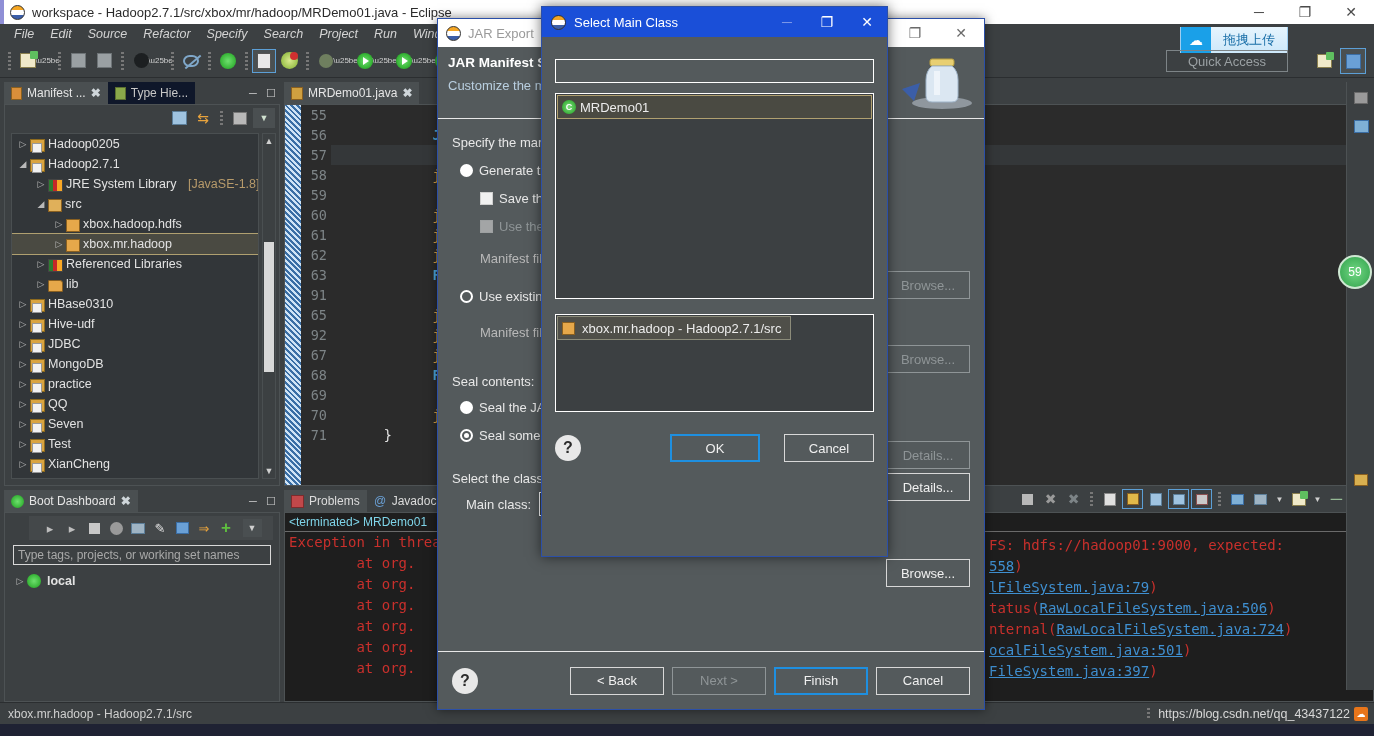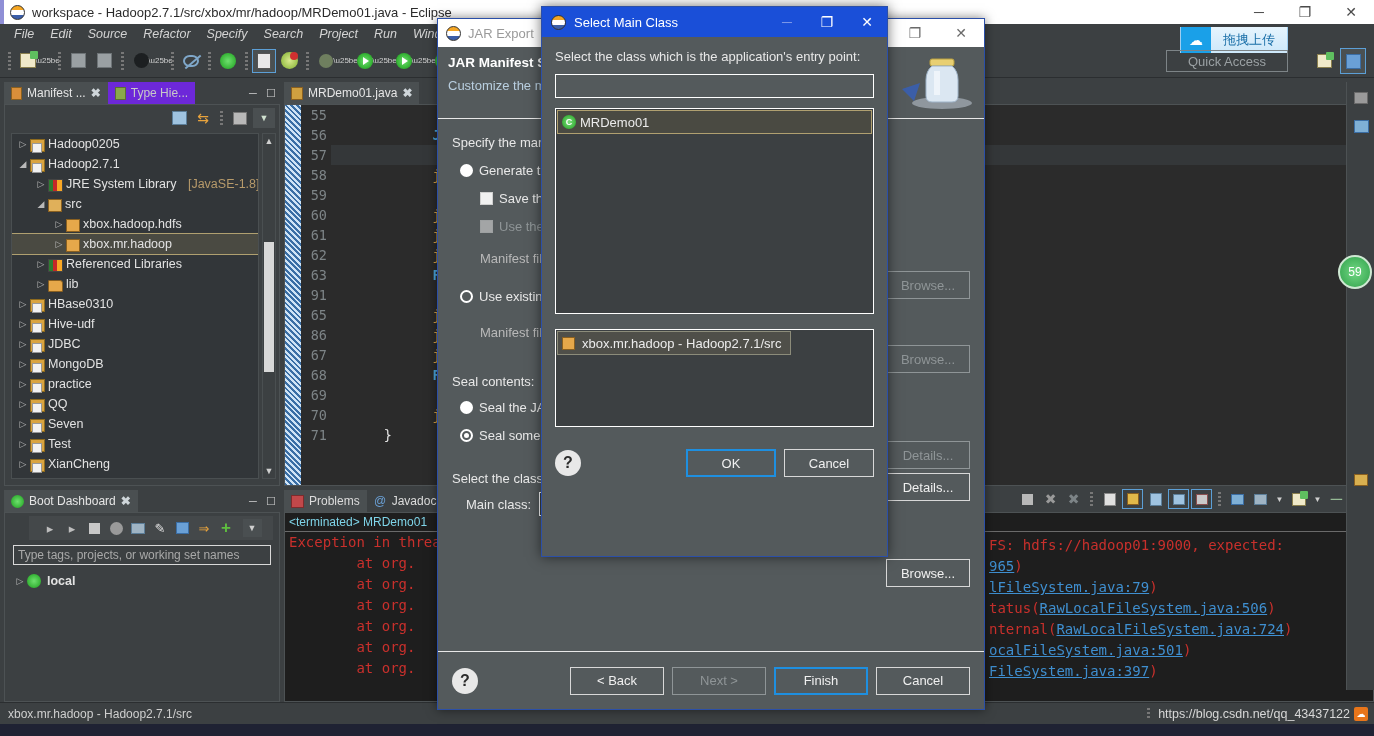--- a/index.html
+++ b/index.html
@@ -69,21 +69,21 @@
   .play-circ i{width:0;height:0;border-left:6px solid #fff;border-top:4px solid transparent;border-bottom:4px solid transparent;margin-left:2px;}
   .ico-stop{ width:13px;height:13px;background:#bcbcbc;border:1px solid #888; }
 
   
   .pkg-panel { position: absolute; left: 4px; top: 82px; width: 276px; height: 404px; }
   .tabrow { display: flex; height: 22px; align-items: flex-end; }
   .vtab {
     display:flex;align-items:center;gap:5px; height:22px; padding:0 7px;
     background:#4a4f51; color:#e6e6e6; font-size:12px; white-space: nowrap;
   }
-  .vtab.inactive { background: #6d28d9; color:#c8c8c8;}
+  .vtab.inactive { background: #0f172a; color:#c8c8c8;}
   .vtab .x { font-size: 12px; color:#cfd6da; font-weight:bold;}
   .tabspacer{flex:1;}
   .panel-min, .panel-max { width:18px;height:22px;display:flex;align-items:center;justify-content:center;color:#cfcfcf;font-size:11px;}
   .panel-body { background:#3c4042; border:1px solid #4d5254; height: calc(100% - 22px); position: relative;}
   .panel-tools { display:flex; justify-content:flex-end; align-items:center; height:26px; padding-right:4px; gap:2px;}
   .pt-btn { width:22px;height:20px;display:flex;align-items:center;justify-content:center;}
   .tree { position:absolute; left:6px; top:28px; right:20px; bottom:6px;
           background:#323639; border:1px solid #4a4f51; overflow:hidden; }
   .trow { display:flex; align-items:center; height:20px; font-size:12.5px; color:#ddd; white-space:nowrap;}
   .trow.sel { background:#4a4a42; outline:1px solid #b0a070; }
@@ -209,21 +209,21 @@
   .smc-body{ padding:12px 13px; }
   .smc-prompt{ font-size:13px; color:#e8e8e8; }
   .smc-input{ margin-top:10px; height:24px; background:#545a5c; border:1px solid #ffffff;}
   .smc-list{ margin-top:10px; height:206px; background:#3c4042; border:1px solid #ffffff; padding:2px;}
   .smc-item{ height:22px; display:flex; align-items:center; gap:4px; padding:0 4px;
              background:#4a4a42; outline:1px solid #b0a070; font-size:13px; color:#ececec;}
   .smc-list2{ margin-top:15px; height:98px; background:#3c4042; border:1px solid #ffffff; padding:2px;}
   .smc-item2{ height:22px; display:flex; align-items:center; gap:7px; padding:0 4px;
               background:#4f4f49; outline:1px solid #8c8c7a; font-size:13px; color:#ececec; width:232px;}
   .smc-foot{ margin-top:22px; display:flex; align-items:center; }
-  .smc-btns{ margin-left:auto; display:flex; gap:8px;}
+  .smc-btns{ margin-left:auto; display:flex; gap:24px;}
   .classico{ width:14px;height:14px;border-radius:50%;background:radial-gradient(#7de07d,#1f9e1f);
              color:#fff;font-size:9px;font-weight:bold;display:flex;align-items:center;justify-content:center;}
   .pkgico{ width:13px;height:13px;background:#e6a84a;border:1px solid #8a6020;}
 </style>
 </head>
 <body>
 
 <div id="root">
 
   <div class="eclipse-win">
@@ -520,21 +520,21 @@
             <div class="ln">56</div>
             <div class="ln">57</div>
             <div class="ln">58</div>
             <div class="ln">59</div>
             <div class="ln">60</div>
             <div class="ln">61</div>
             <div class="ln">62</div>
             <div class="ln">63</div>
             <div class="ln">91</div>
             <div class="ln">65</div>
-            <div class="ln">86</div>
+            <div class="ln">92</div>
             <div class="ln">67</div>
             <div class="ln">68</div>
             <div class="ln">69</div>
             <div class="ln">70</div>
             <div class="ln">71</div>
           </div>
         <div class="code" id="ed-code">
             <div class="cl"><span class="pl"></span></div>
             <div class="cl"><span class="kw">            Job</span></div>
             <div class="cl hl"><span class="pl"></span></div>
@@ -618,21 +618,21 @@
             <div class="con-line">Exception in thread</div>
             <div class="con-line">        at org.</div>
             <div class="con-line">        at org.</div>
             <div class="con-line">        at org.</div>
             <div class="con-line">        at org.</div>
             <div class="con-line">        at org.</div>
             <div class="con-line">        at org.</div>
           </div>
         <div id="con-right" style="position:absolute;left:700px;top:22px;">
             <div class="con-line"><span>FS: hdfs://hadoop01:9000, expected:</span></div>
-            <div class="con-line"><span class="lnk">965</span><span>)</span></div>
+            <div class="con-line"><span class="lnk">558</span><span>)</span></div>
             <div class="con-line"><span class="lnk">lFileSystem.java:79</span><span>)</span></div>
             <div class="con-line"><span>tatus(</span><span class="lnk">RawLocalFileSystem.java:506</span><span>)</span></div>
             <div class="con-line"><span>nternal(</span><span class="lnk">RawLocalFileSystem.java:724</span><span>)</span></div>
             <div class="con-line"><span class="lnk">ocalFileSystem.java:501</span><span>)</span></div>
             <div class="con-line"><span class="lnk">FileSystem.java:397</span><span>)</span></div>
           </div>
       </div>
     </div>
 
     <div class="right-rail">
@@ -754,21 +754,20 @@
       <div class="eclipse-logo"></div>
       <span class="smc-ttxt">Select Main Class</span>
       <div class="smc-wctrl">
         <div class="smc-wbtn dim">─</div>
         <div class="smc-wbtn">❐</div>
         <div class="smc-wbtn">✕</div>
       </div>
     </div>
 
     <div class="smc-body">
-      <div class="smc-prompt">Select the class which is the application's entry point:</div>
       <div class="smc-input"></div>
 
       <div class="smc-list">
         <div class="smc-item">
           <span class="classico">C</span>
           <span>MRDemo01</span>
         </div>
       </div>
 
       <div class="smc-list2">

